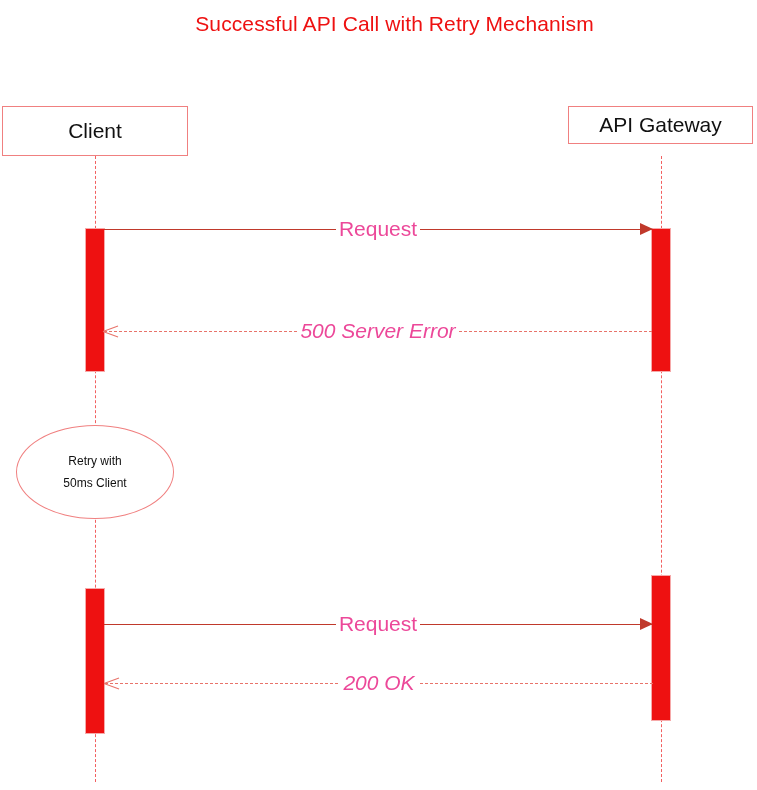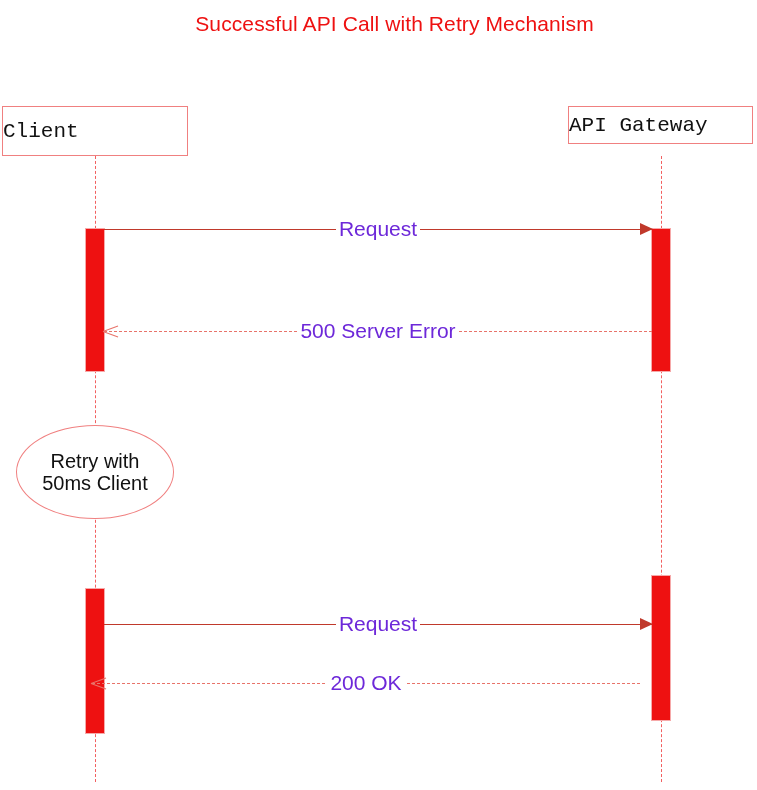--- a/index.html
+++ b/index.html
@@ -28,24 +28,24 @@
     letter-spacing: 0.1px;
     white-space: nowrap;
   }
   .participant-box {
     position: absolute;
     box-sizing: border-box;
     border: 1.6px solid #f08080;
     background: #ffffff;
     display: flex;
     align-items: center;
+    justify-content: center;
     color: #111111;
     font-size: 21px;
     z-index: 5;
-    font-family: Liberation Mono, monospace;
   }
   #participant-client {
     left: 2px;
     top: 106px;
     width: 186px;
     height: 50px;
   }
   #participant-gateway {
     left: 568px;
     top: 106px;
@@ -92,21 +92,21 @@
   .msg-line.dashed {
     border-top: 1.4px dashed #e8736a;
   }
   .msg-label {
     position: absolute;
     left: 0;
     right: 0;
     top: 0;
     text-align: center;
     font-size: 21px;
-    color: #6d28d9;
+    color: #ec4899;
     line-height: 30px;
     white-space: nowrap;
   }
   .msg-label span {
     background: #ffffff;
     padding: 0 3px;
   }
   .arrowhead-solid-right {
     position: absolute;
     right: -1px;
@@ -134,42 +134,42 @@
     top: 8px;
     width: 16px;
     height: 0;
     border-top: 1.4px solid #e8736a;
     transform-origin: 0 50%;
   }
   .arrowhead-open-left::before { transform: rotate(-20deg); }
   .arrowhead-open-left::after  { transform: rotate(20deg); }
 
   #message-request-1 { left: 104px; width: 548px; top: 214px; }
-  #message-error-1   { left: 104px; width: 548px; top: 316px; }
+  #message-error-1   { left: 104px; width: 548px; top: 316px; font-style: italic; }
   #message-request-2 { left: 104px; width: 548px; top: 609px; }
-  #message-ok-2      { left: 92px; width: 548px; top: 668px; }
+  #message-ok-2      { left: 105px; width: 548px; top: 668px; font-style: italic; }
 
   #note-retry {
     position: absolute;
     left: 16px;
     top: 425px;
     width: 158px;
     height: 94px;
     box-sizing: border-box;
     border: 1.4px solid #f08080;
     border-radius: 50%;
     background: #ffffff;
     display: flex;
     flex-direction: column;
     align-items: center;
     justify-content: center;
     z-index: 7;
   }
   .note-line {
-    font-size: 20px;
+    font-size: 12px;
     color: #111111;
     line-height: 22px;
     white-space: nowrap;
   }
 </style>
 </head>
 <body>
 
 <div id="diagram-root">
 

